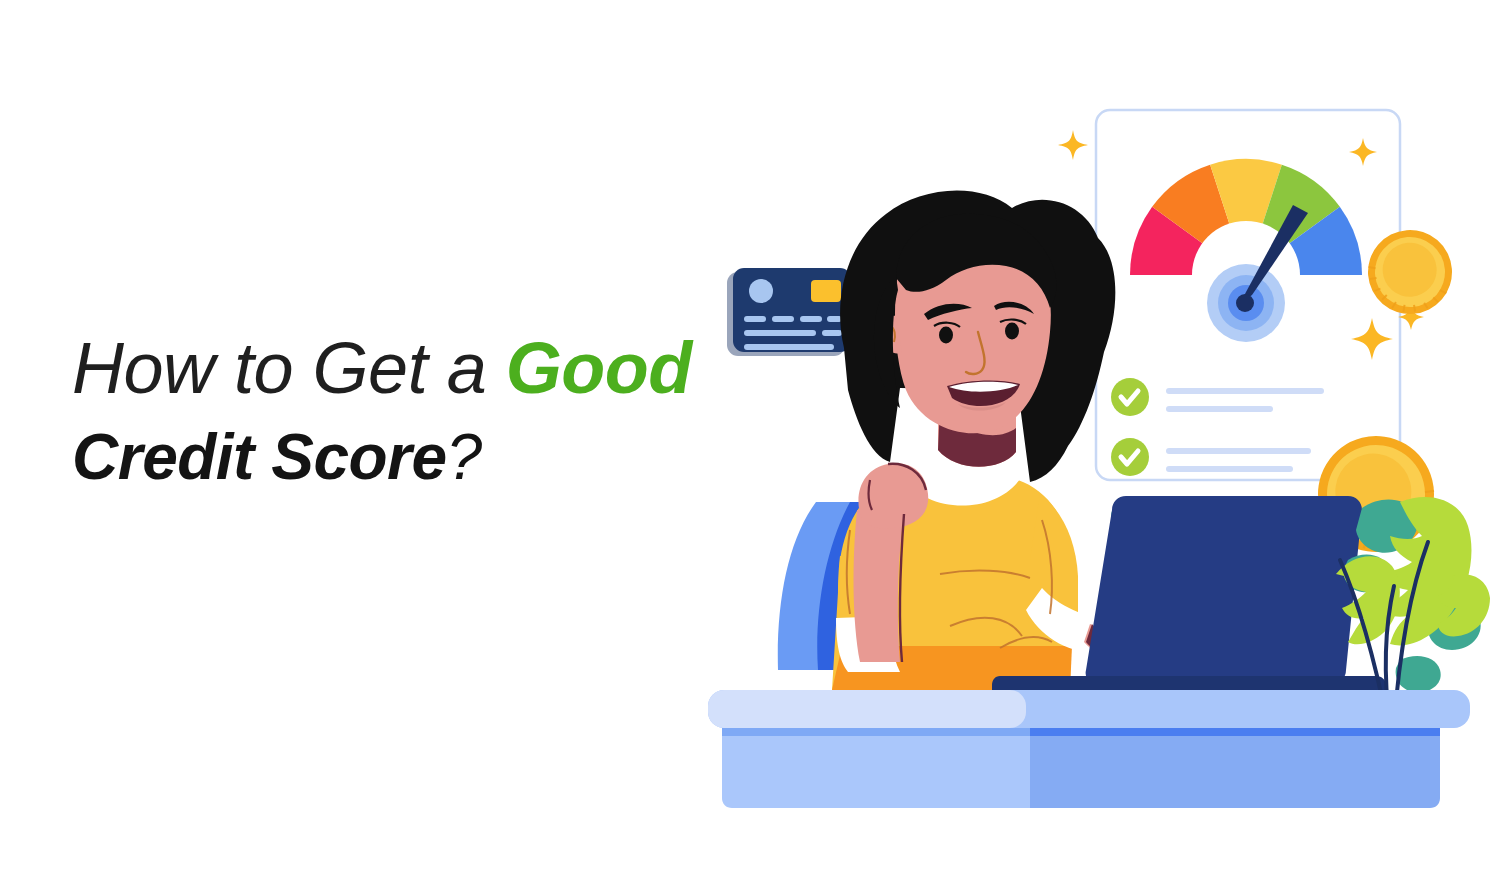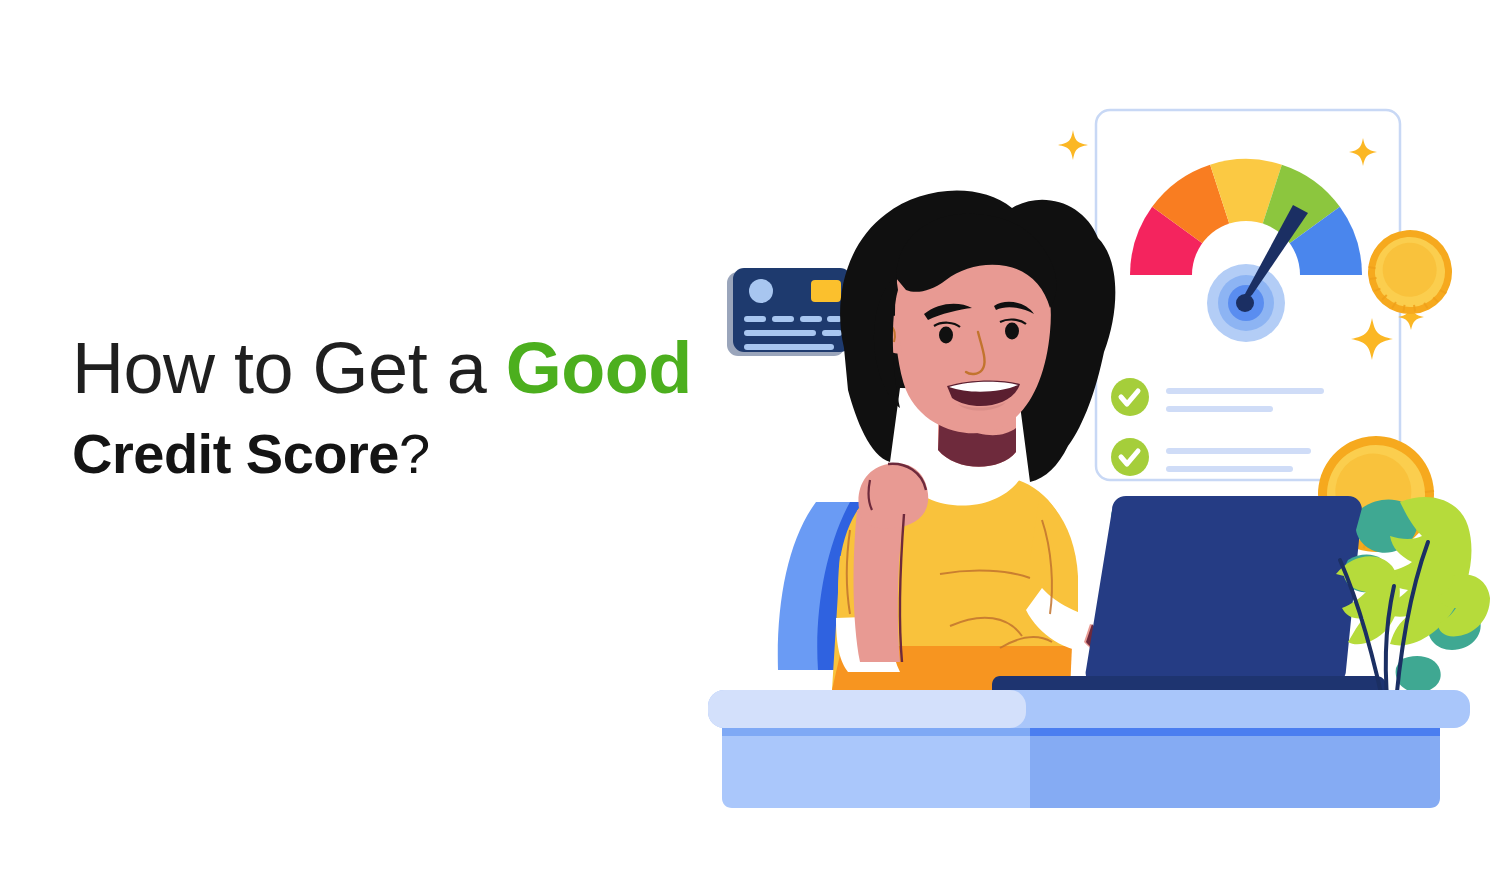--- a/index.html
+++ b/index.html
@@ -3,33 +3,33 @@
 <meta charset="utf-8">
 <style>
   html,body{margin:0;padding:0;}
   body{
     width:1500px;height:880px;
     background:#ffffff;
     font-family:"Liberation Sans", sans-serif;
     overflow:hidden;
     position:relative;
   }
-  #stage{position:relative;width:1500px;height:880px;background:#fff;overflow:hidden;}
+  #stage{position:relative;width:1500px;height:880px;background:#fff;overflow:hidden;font-style:italic;}
 
   
   .headline{
     position:absolute;
     left:72px; top:330px;
     width:640px;
     line-height:1.06;
     letter-spacing:-0.5px;
   }
   .hl-line{display:block;white-space:nowrap;}
   .hl-1{font-size:72px;font-weight:400;color:#1f1f1f;}
-  .hl-2{font-size:56px;font-weight:800;color:#141414;margin-top:18px;}
+  .hl-2{font-size:64px;font-weight:800;color:#141414;margin-top:18px;}
   .hl-accent{font-weight:800;color:#4caf1e;}
   .hl-qmark{font-weight:400;color:#141414;}
 
   
   .illus{position:absolute;left:700px;top:90px;width:790px;height:740px;}
   .illus svg{display:block;}
 </style>
 </head>
 <body>
 

